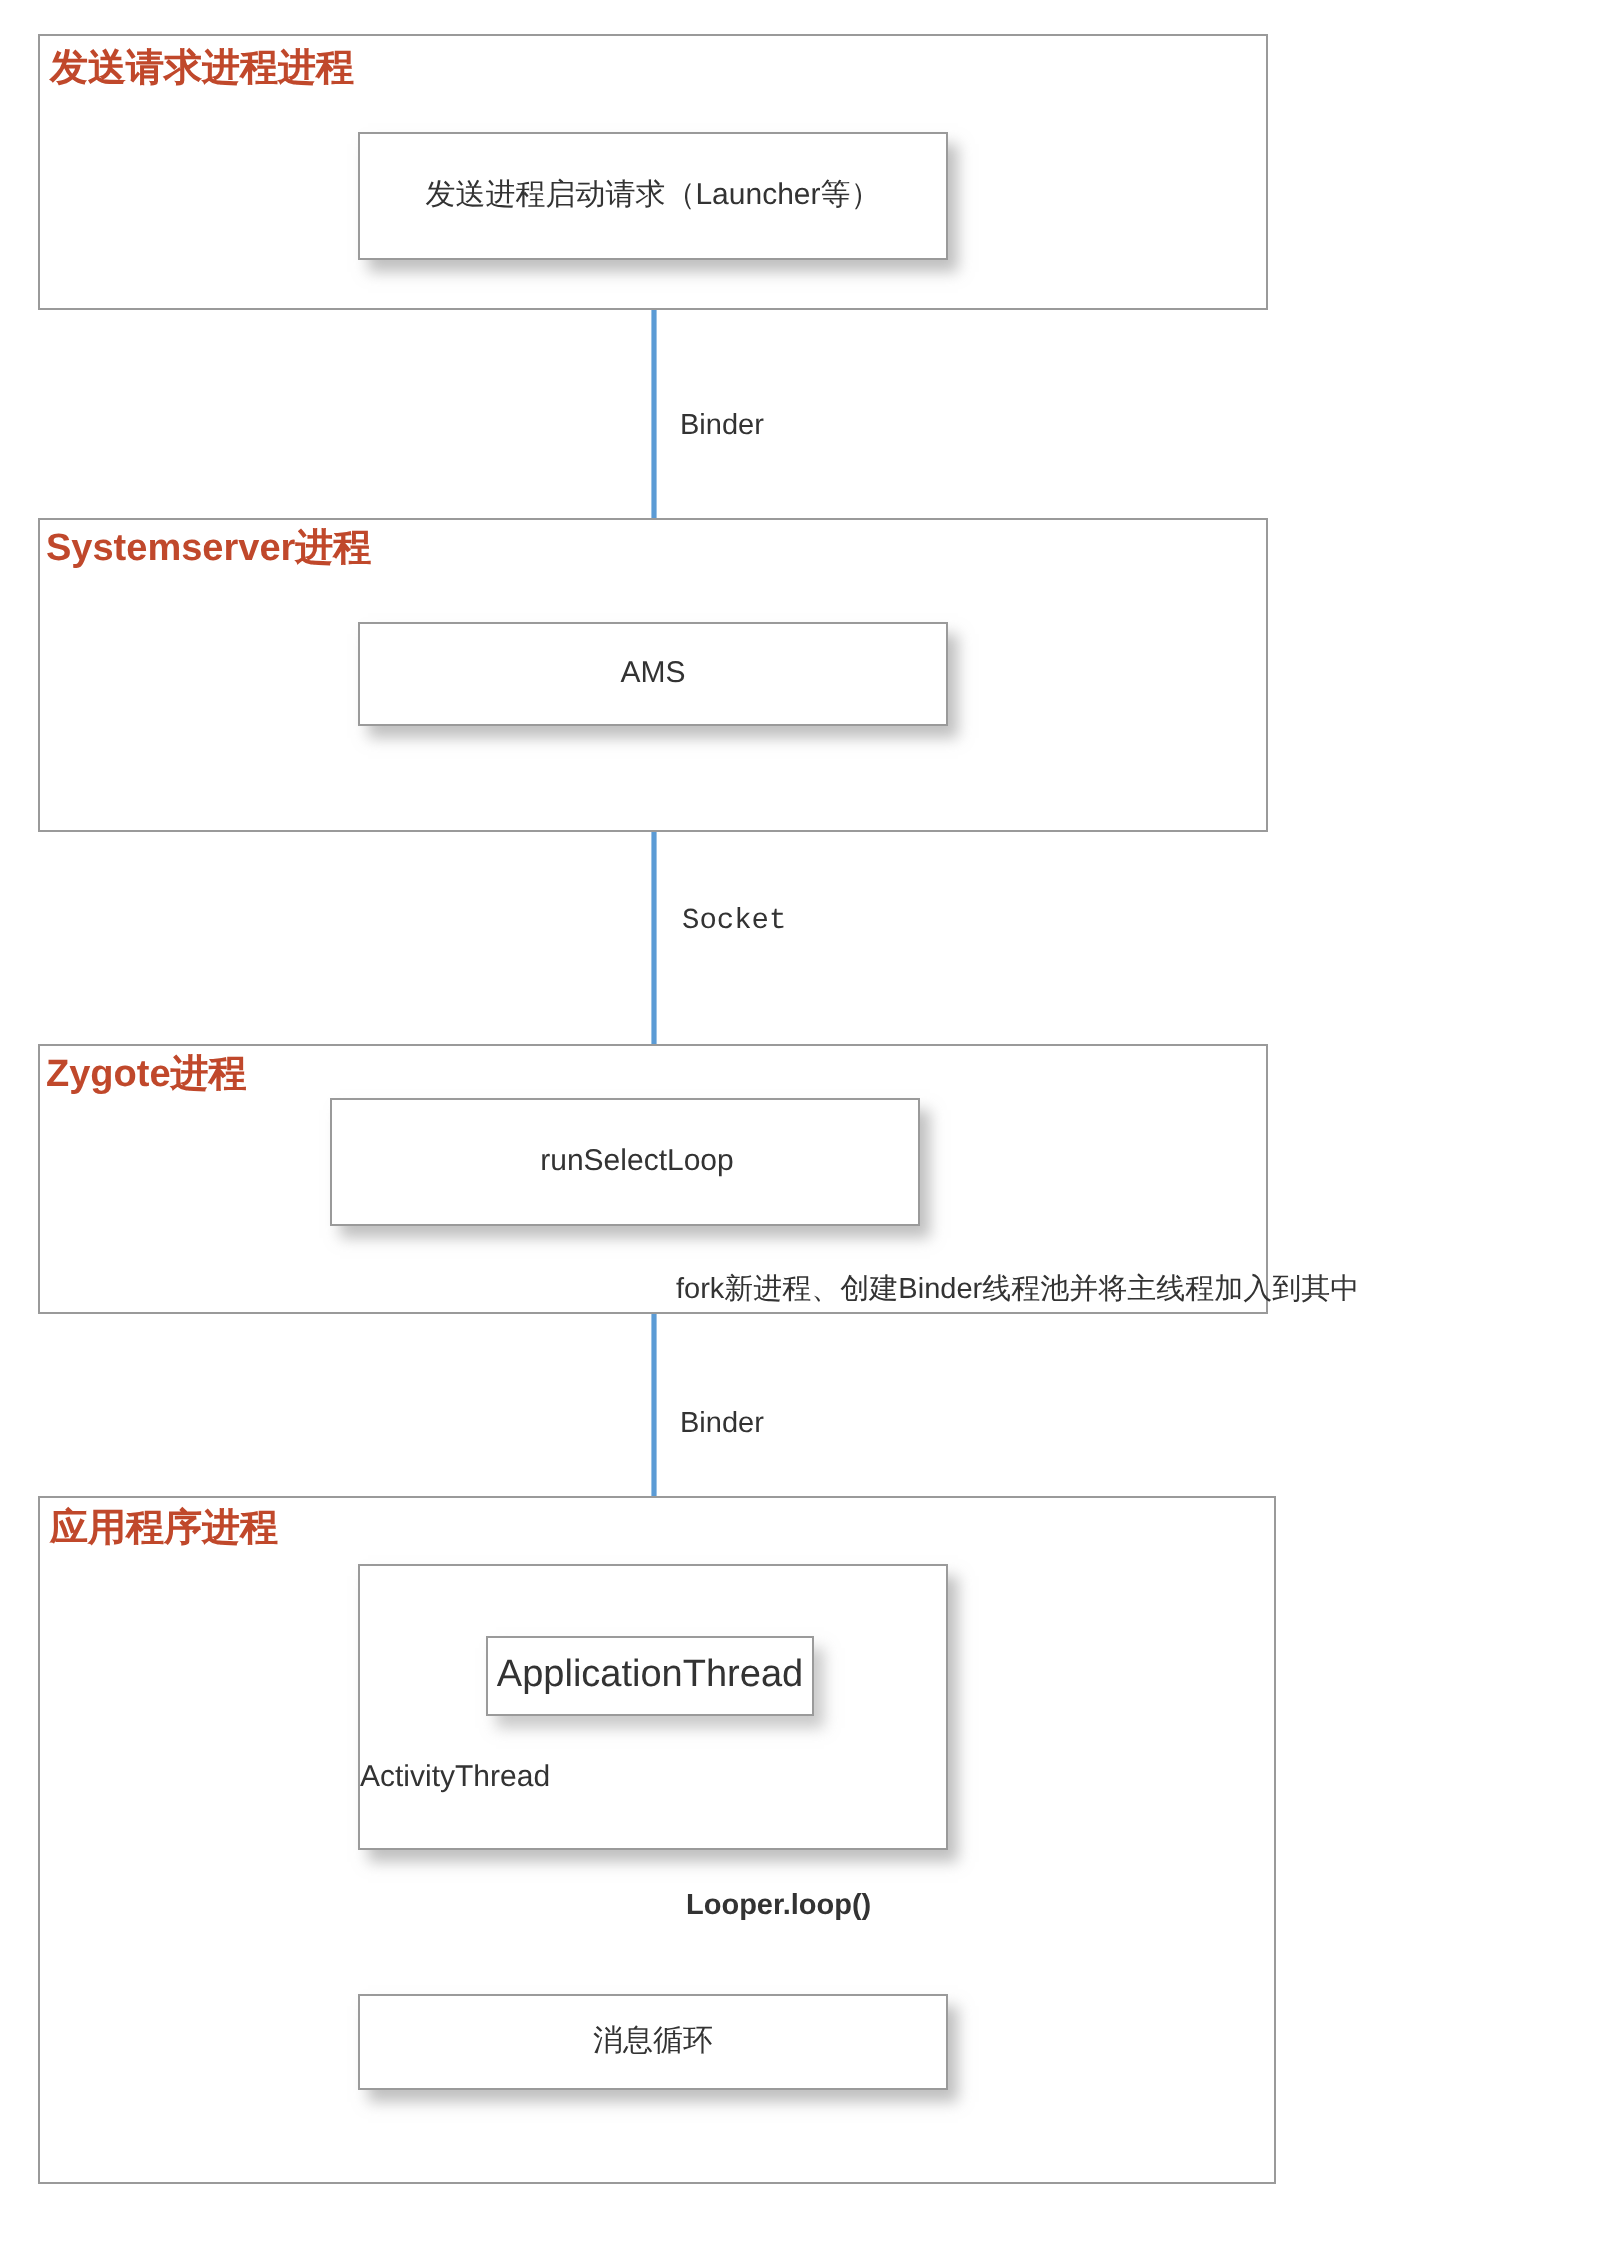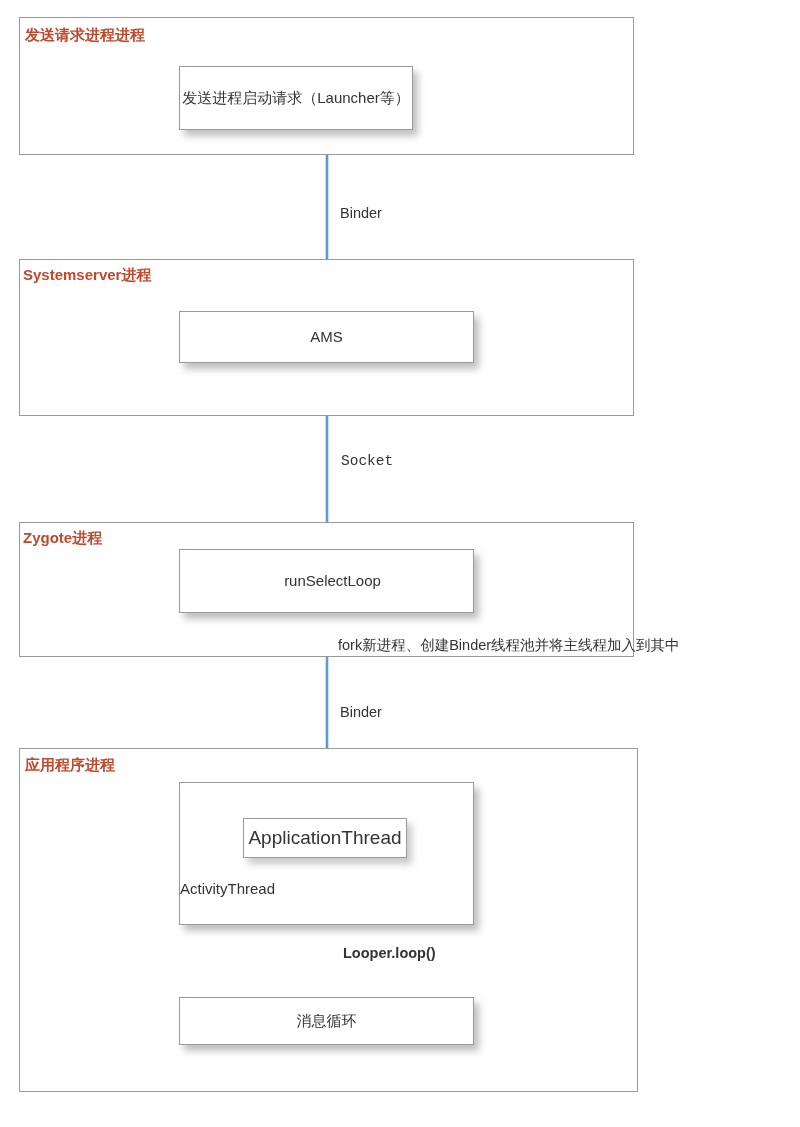--- a/index.html
+++ b/index.html
@@ -25,21 +25,21 @@
   .group {
     position: absolute;
     box-sizing: border-box;
     border: 1px solid #9a9a9a;
     background: #ffffff;
   }
   .group-title {
     position: absolute;
     color: #c0482b;
     font-weight: bold;
-    font-size: 15px;
+    font-size: 19px;
     line-height: 22px;
     white-space: nowrap;
     letter-spacing: 0px;
   }
   
   .node {
     position: absolute;
     box-sizing: border-box;
     border: 1px solid #9a9a9a;
     background: #ffffff;
@@ -95,39 +95,39 @@
     <line x1="327" y1="368" x2="327" y2="541" stroke="#5b9bd5" stroke-width="2.6" marker-end="url(#arrowhead)"></line>
 
     <line x1="327" y1="613" x2="327" y2="810" stroke="#5b9bd5" stroke-width="2.6" marker-end="url(#arrowhead)"></line>
 
     <line x1="327" y1="925" x2="327" y2="990" stroke="#5b9bd5" stroke-width="2.6" marker-end="url(#arrowhead)"></line>
   </svg>
 
   <div class="group" style="left:19px; top:17px; width:615px; height:138px;"></div>
   <div class="group-title" style="left:25px; top:24px;">发送请求进程进程</div>
 
-  <div class="node" style="left:179px; top:66px; width:234px; height:64px;">
+  <div class="node" style="left:179px; top:66px; width:295px; height:64px;">
     <span class="node-label">发送进程启动请求（Launcher等）</span>
   </div>
 
   <div class="edge-label" style="left:340px; top:204px;">Binder</div>
 
   <div class="group" style="left:19px; top:259px; width:615px; height:157px;"></div>
   <div class="group-title" style="left:23px; top:264px;">Systemserver进程</div>
 
   <div class="node" style="left:179px; top:311px; width:295px; height:52px;">
     <span class="node-label">AMS</span>
   </div>
 
   <div class="edge-label" style="left:341px; top:452px;font-family:Liberation Mono, monospace;">Socket</div>
 
   <div class="group" style="left:19px; top:522px; width:615px; height:135px;"></div>
   <div class="group-title" style="left:23px; top:527px;">Zygote进程</div>
 
-  <div class="node" style="left:179px; top:549px; width:295px; height:64px;padding-left:12px;">
+  <div class="node" style="left:165px; top:549px; width:295px; height:64px;padding-left:12px;">
     <span class="node-label">runSelectLoop</span>
   </div>
 
   <div class="edge-label" style="left:338px; top:636px; font-size:14.5px;">fork新进程、创建Binder线程池并将主线程加入到其中</div>
 
   <div class="edge-label" style="left:340px; top:703px;">Binder</div>
 
   <div class="group" style="left:19px; top:748px; width:619px; height:344px;"></div>
   <div class="group-title" style="left:25px; top:754px;">应用程序进程</div>
 

